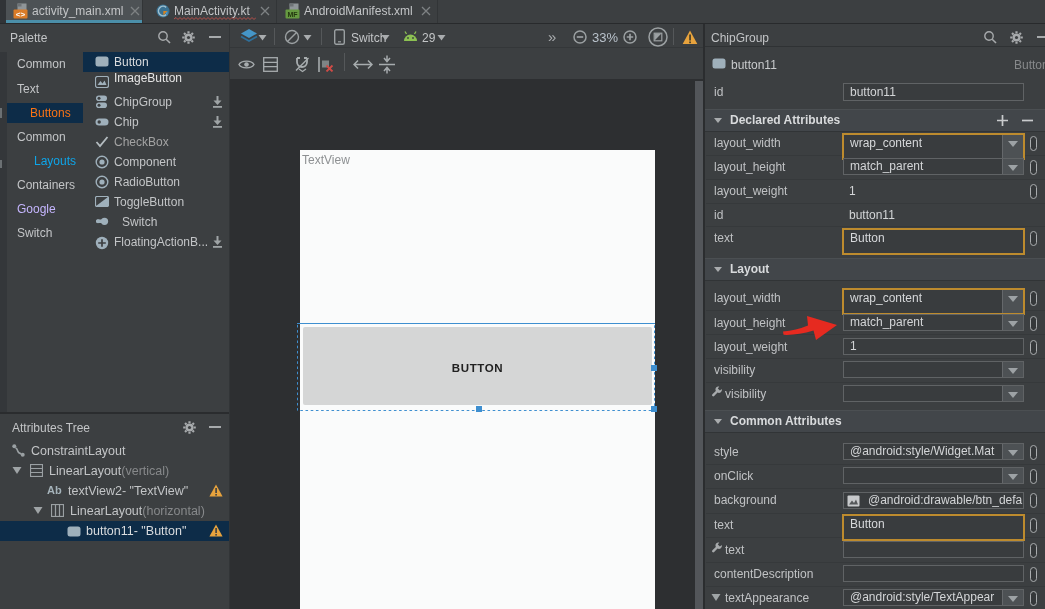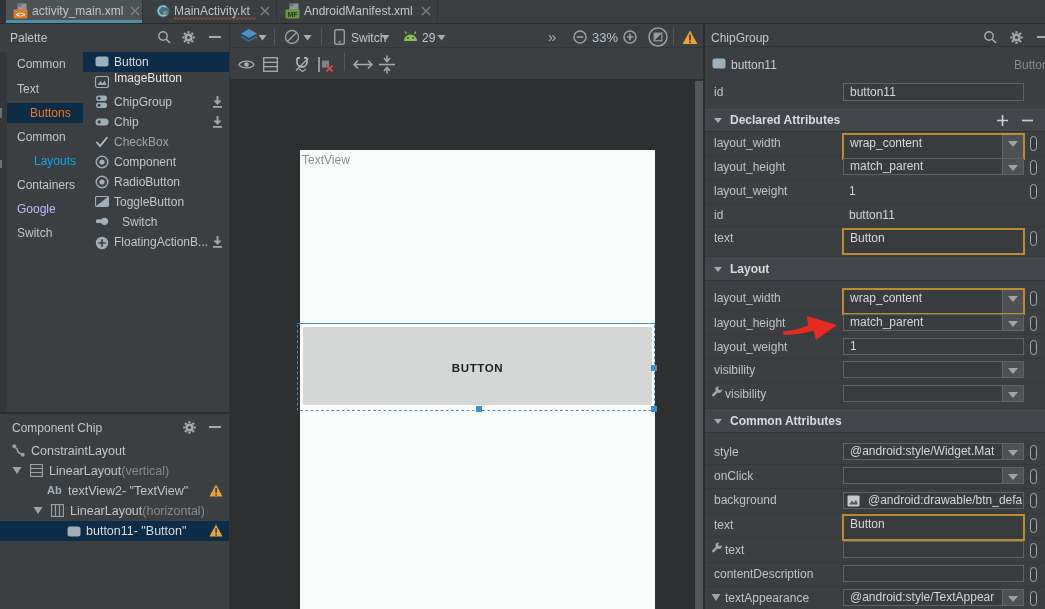--- a/index.html
+++ b/index.html
@@ -157,21 +157,21 @@
     <path d="M1.5,4.5 L5.5,9 L9.5,4.5 Z" fill="#9fa4a6"></path>
     <rect x="1" y="10" width="9" height="1.8" fill="#9fa4a6"></rect>
   </svg>
 <svg class="abs" style="left:212px;top:236px" width="11" height="12">
     <path d="M5.5,0 V6" stroke="#9fa4a6" stroke-width="2"></path>
     <path d="M1.5,4.5 L5.5,9 L9.5,4.5 Z" fill="#9fa4a6"></path>
     <rect x="1" y="10" width="9" height="1.8" fill="#9fa4a6"></rect>
   </svg>
 
 <div class="abs" style="left:0;top:412px;width:230px;height:2px;background:#2a2c2e"></div>
-<div class="abs" style="left:12px;top:421px;font-size:12px;color:#c3c5c7">Component Chip</div>
+<div class="abs" style="left:12px;top:421px;font-size:12px;color:#c3c5c7">Attributes Tree</div>
 <svg class="abs" style="left:182px;top:420px" width="15" height="15" viewBox="0 0 15 15">
     <g stroke="#a7aaac" stroke-width="2.2">
       <path d="M7.5,1.2 v2 M7.5,11.8 v2 M1.2,7.5 h2 M11.8,7.5 h2 M3.05,3.05 l1.4,1.4 M10.55,10.55 l1.4,1.4 M11.95,3.05 l-1.4,1.4 M4.45,10.55 l-1.4,1.4"></path>
     </g>
     <circle cx="7.5" cy="7.5" r="4.1" fill="#a7aaac"></circle>
     <circle cx="7.5" cy="7.5" r="1.6" fill="#3c3f41"></circle>
   </svg>
 <div class="abs" style="left:209px;top:426px;width:12px;height:2px;background:#a7aaac"></div>
 
 <svg class="abs" style="left:12px;top:444px" width="13" height="13">

